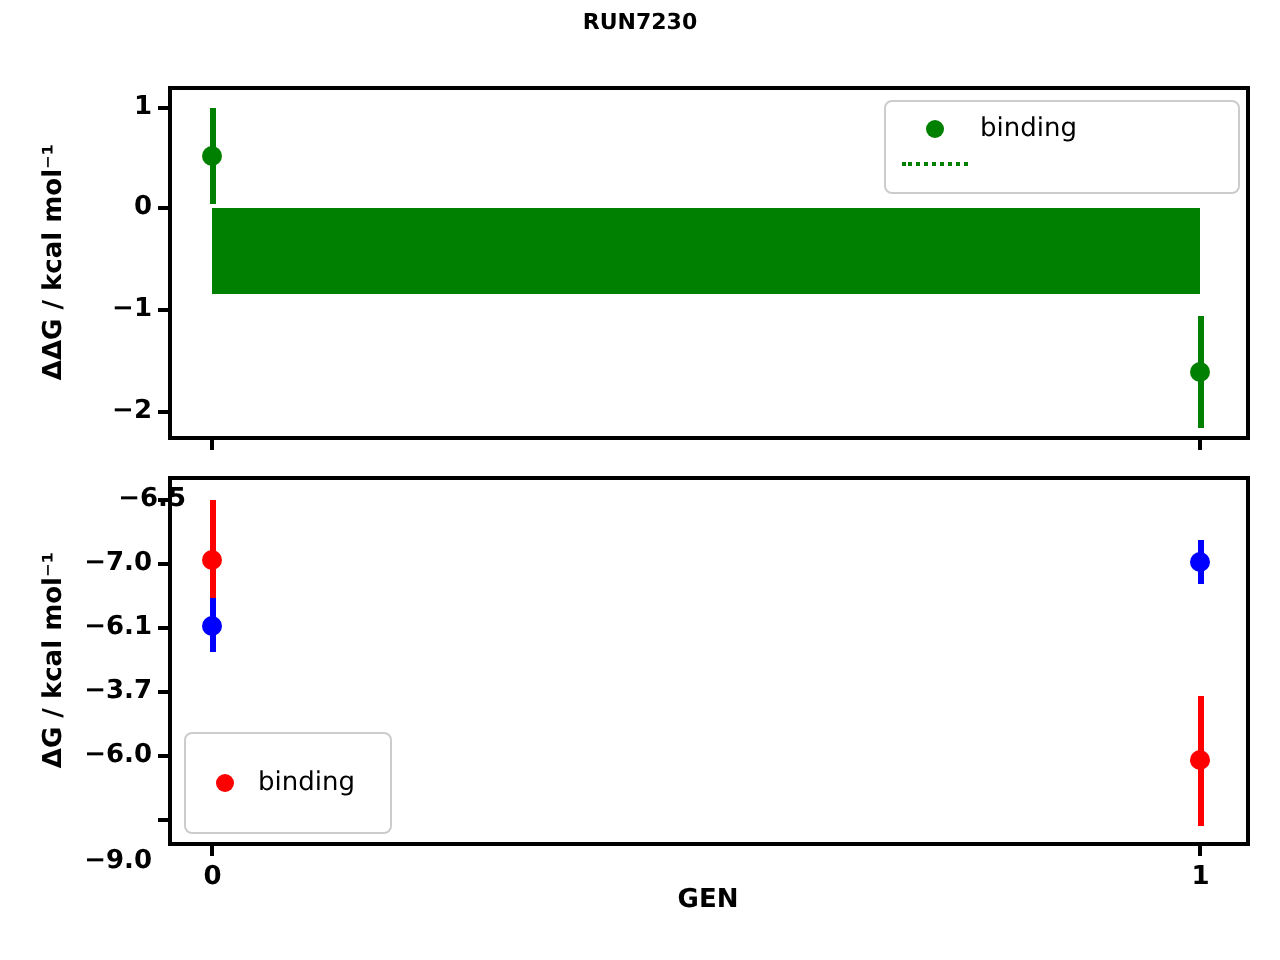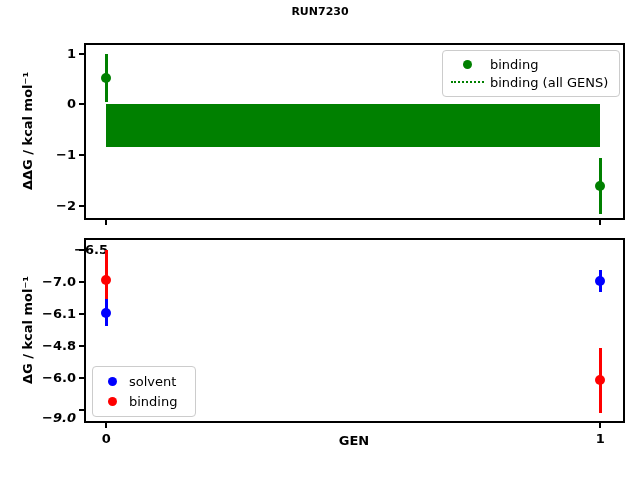--- a/index.html
+++ b/index.html
@@ -7,21 +7,21 @@
        font-family:"DejaVu Sans",sans-serif;color:#000;overflow:hidden}
   .axes{position:absolute;border:2px solid #000;box-sizing:border-box;background:transparent}
   #axes1{left:84px;top:43px;width:541px;height:177px}
   #axes2{left:84px;top:238px;width:541px;height:185px}
   .suptitle{position:absolute;left:320px;top:11px;transform:translate(-50%,-50%);
             font-size:11px;font-weight:bold;white-space:nowrap}
   .ylabel{position:absolute;transform:translate(-50%,-50%) rotate(-90deg);
           font-size:13px;font-weight:bold;white-space:nowrap}
   #ylabel1{left:27px;top:131px}
   #ylabel2{left:27px;top:330px}
-  .xlabel{position:absolute;left:354px;top:440px;transform:translate(-50%,-50%);
+  .xlabel{position:absolute;left:354px;top:450px;transform:translate(-50%,-50%);
           font-size:13px;font-weight:bold;white-space:nowrap}
   .ytick{position:absolute;width:5px;height:2px;background:#000}
   .xtick{position:absolute;width:2px;height:5px;background:#000}
   .yticklabel{position:absolute;font-size:13px;font-weight:bold;text-align:right;
               white-space:nowrap;line-height:18px;height:18px}
   .xticklabel{position:absolute;font-size:13px;font-weight:bold;text-align:center;width:30px}
   .errbar{position:absolute;width:3px}
   .marker{position:absolute;width:10px;height:10px;border-radius:50%}
   .band{position:absolute}
   .legend{position:absolute;background:rgba(255,255,255,0.9);border:1px solid #cccccc;
@@ -54,30 +54,23 @@
       <div class="lrow">
         <div class="lhandle" style="display: flex;">
           <div class="ldot" style="background: rgb(0, 128, 0);"></div>
         </div>
         <div class="llabel">binding</div>
       </div>
       <div class="lrow">
         <div class="lhandle" style="display: flex;">
           <div class="lline" style="border-top-color: rgb(0, 128, 0);"></div>
         </div>
-        <div class="llabel">binding (all GENS)</div>
       </div>
     </div>
   <div class="legend" id="legend2">
-      <div class="lrow">
-        <div class="lhandle" style="display: flex;">
-          <div class="ldot" style="background: rgb(0, 0, 255);"></div>
-        </div>
-        <div class="llabel">solvent</div>
-      </div>
       <div class="lrow">
         <div class="lhandle" style="display: flex;">
           <div class="ldot" style="background: rgb(255, 0, 0);"></div>
         </div>
         <div class="llabel">binding</div>
       </div>
     </div>
 <div class="ytick" style="left: 79px; top: 52.6504px;"></div>
     <div class="yticklabel" style="right: 564px; top: 44.6504px;">1</div>
     <div class="ytick" style="left: 79px; top: 103.367px;"></div>
@@ -87,31 +80,31 @@
     <div class="ytick" style="left: 79px; top: 204.799px;"></div>
     <div class="yticklabel" style="right: 564px; top: 196.799px;">−2</div>
     <div class="xtick" style="left: 105.233px; top: 220px;"></div>
     <div class="xtick" style="left: 599.297px; top: 220px;"></div>
     <div class="band" style="left: 106.233px; width: 494.064px; top: 104.367px; height: 42.6017px; background: rgb(0, 128, 0);"></div>
     <div class="errbar" style="left: 104.733px; top: 53.6504px; height: 48.6877px; background: rgb(0, 128, 0);"></div>
     <div class="marker" style="left: 101.233px; top: 72.9943px; background: rgb(0, 128, 0);"></div>
     <div class="errbar" style="left: 598.797px; top: 158.126px; height: 55.788px; background: rgb(0, 128, 0);"></div>
     <div class="marker" style="left: 595.297px; top: 181.02px; background: rgb(0, 128, 0);"></div>
     <div class="ytick" style="left: 79px; top: 249.121px;"></div>
-    <div class="yticklabel" style="right: 532px; top: 241.121px; text-align: center;">−6.5</div>
+    <div class="yticklabel" style="right: 547px; top: 241.121px; text-align: center;">−6.5</div>
     <div class="ytick" style="left: 79px; top: 281.017px;"></div>
     <div class="yticklabel" style="right: 564px; top: 273.017px; margin-left: 40px;">−7.0</div>
     <div class="ytick" style="left: 79px; top: 312.914px;"></div>
     <div class="yticklabel" style="right: 564px; top: 304.914px;">−6.1</div>
     <div class="ytick" style="left: 79px; top: 344.81px;"></div>
-    <div class="yticklabel" style="right: 564px; top: 336.81px;">−4.8</div>
+    <div class="yticklabel" style="right: 564px; top: 336.81px;">−3.7</div>
     <div class="ytick" style="left: 79px; top: 376.707px;"></div>
     <div class="yticklabel" style="right: 564px; top: 368.707px;">−6.0</div>
     <div class="ytick" style="left: 79px; top: 408.603px;"></div>
-    <div class="yticklabel" style="right: 564px; top: 409px; font-style: italic;">−9.0</div>
+    <div class="yticklabel" style="right: 564px; top: 422px;">−9.0</div>
     <div class="xtick" style="left: 105.233px; top: 423px;"></div>
     <div class="xticklabel" style="left: 91.2329px; top: 431px;">0</div>
     <div class="xtick" style="left: 599.297px; top: 423px;"></div>
     <div class="xticklabel" style="left: 585.297px; top: 431px;">1</div>
     <div class="errbar" style="left: 104.733px; top: 250.121px; height: 59.9655px; background: rgb(255, 0, 0);"></div>
     <div class="marker" style="left: 101.233px; top: 275.103px; background: rgb(255, 0, 0);"></div>
     <div class="errbar" style="left: 598.797px; top: 347.724px; height: 65.069px; background: rgb(255, 0, 0);"></div>
     <div class="marker" style="left: 595.297px; top: 375.259px; background: rgb(255, 0, 0);"></div>
     <div class="errbar" style="left: 104.733px; top: 299.241px; height: 26.7931px; background: rgb(0, 0, 255);"></div>
     <div class="marker" style="left: 101.233px; top: 307.638px; background: rgb(0, 0, 255);"></div>

